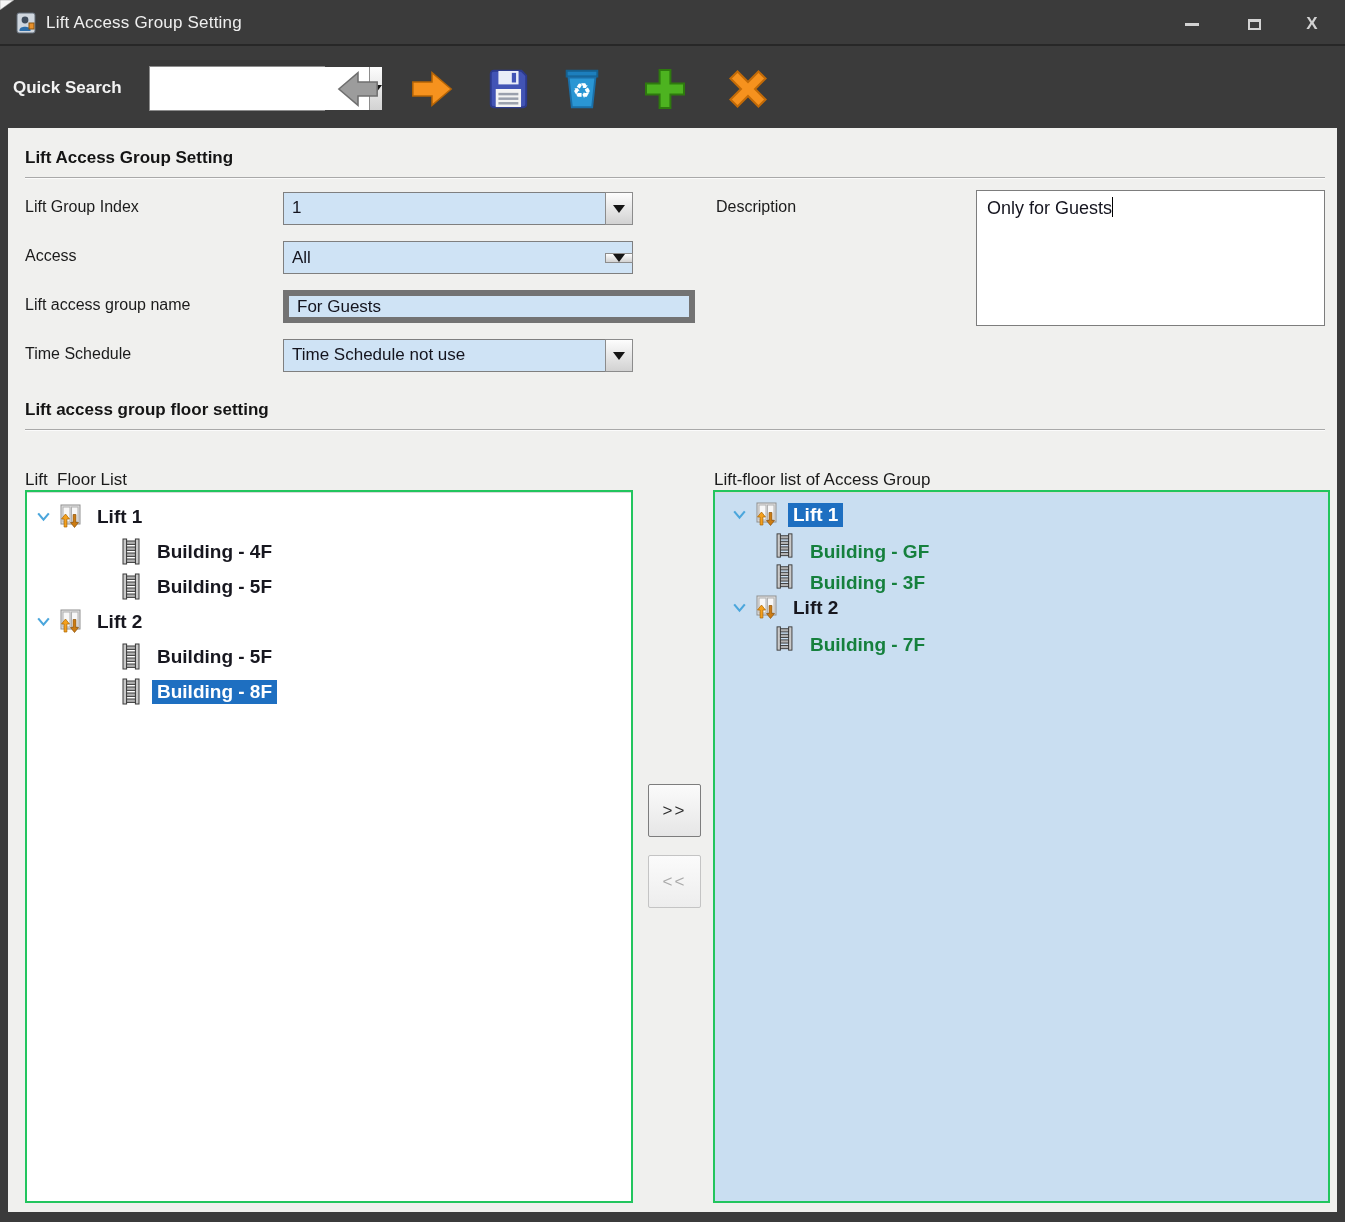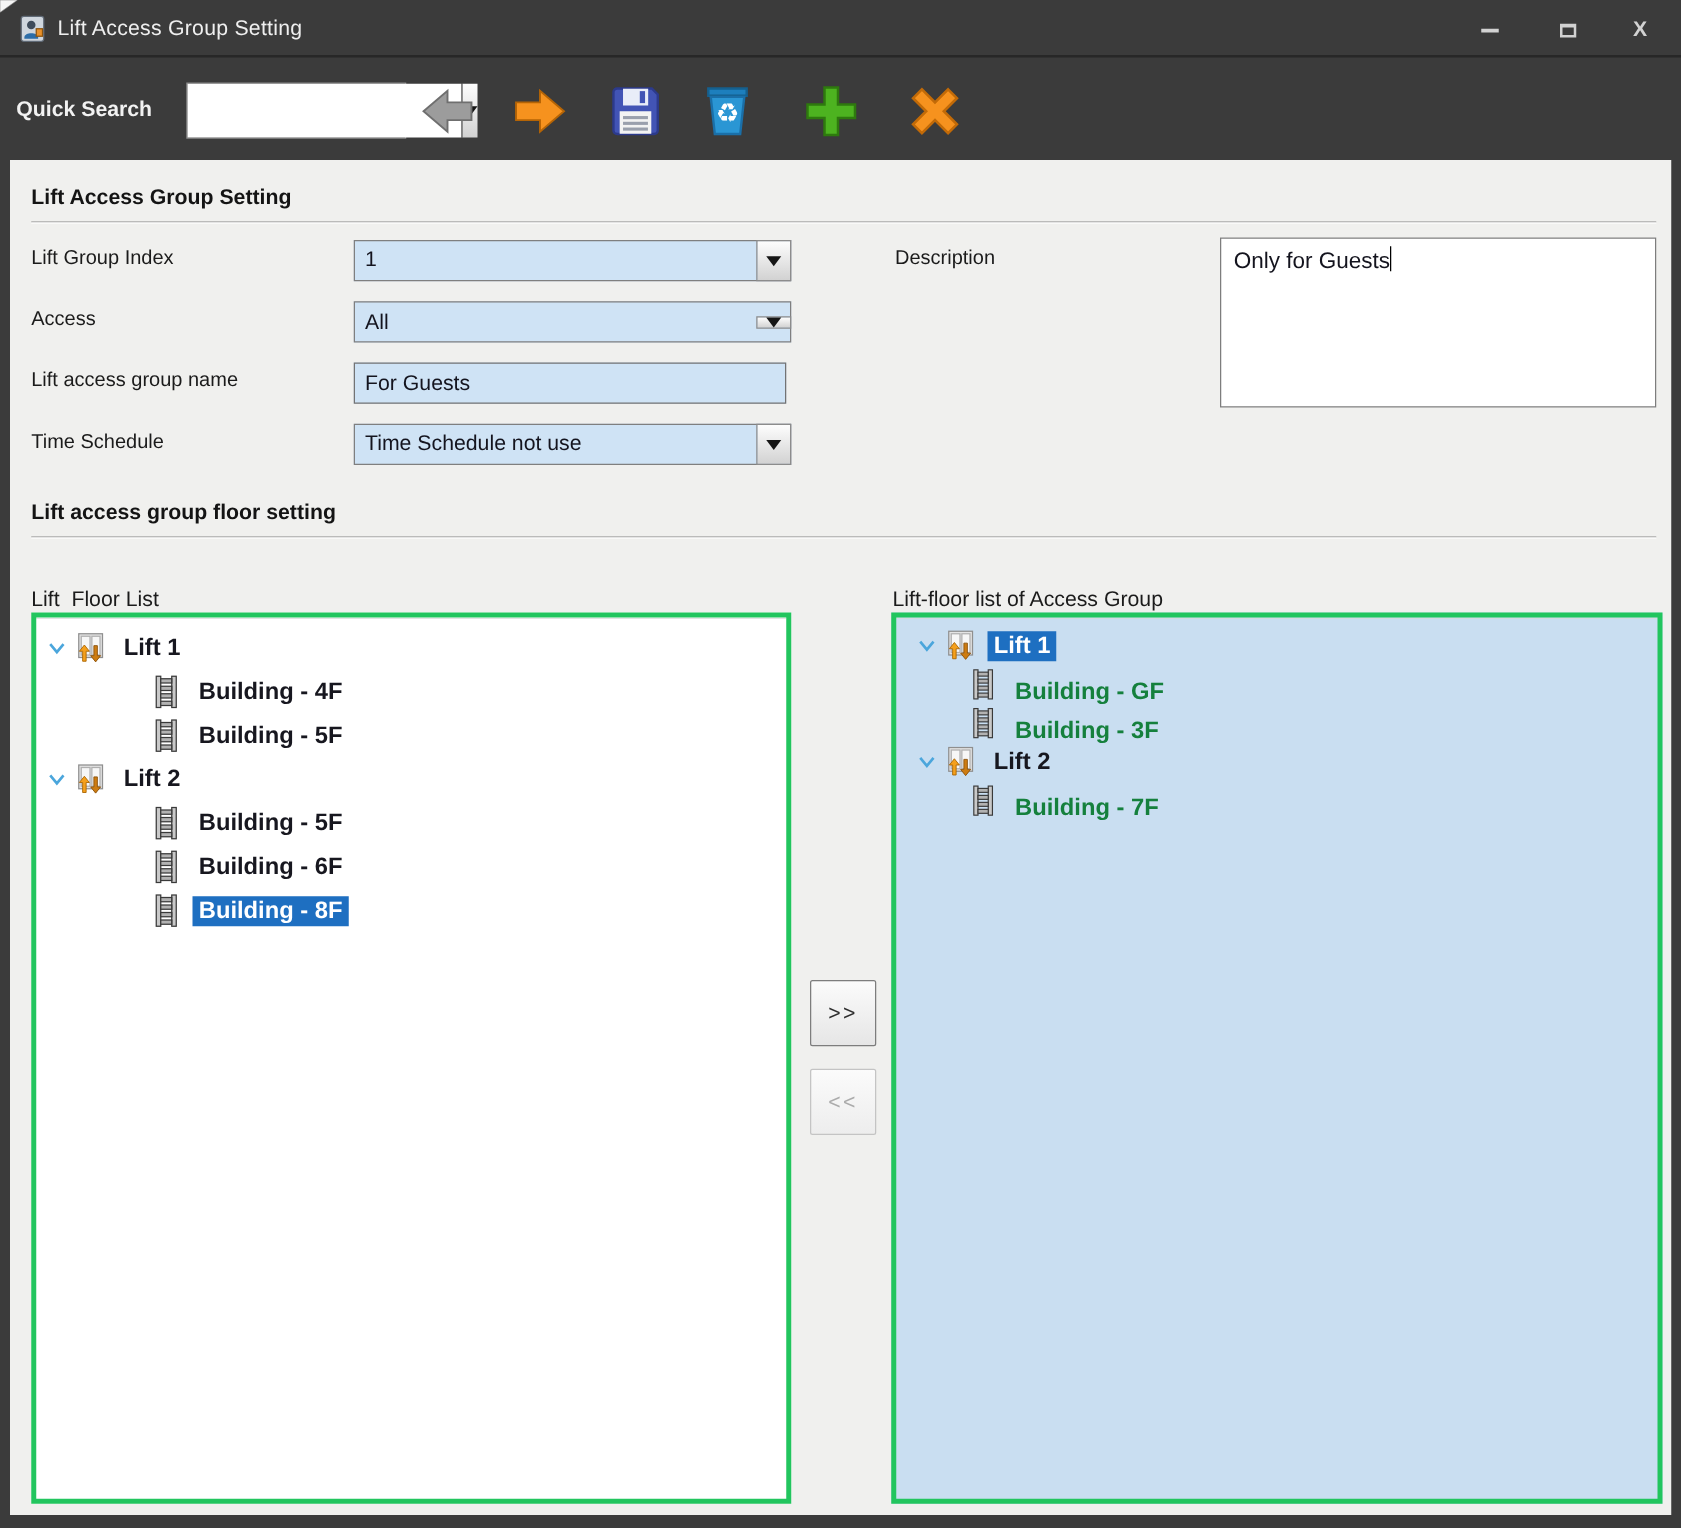--- a/index.html
+++ b/index.html
@@ -32,28 +32,28 @@
   .section-title { position:absolute; left:25px; font-size:17px; font-weight:bold; color:#141414; }
   .rule { position:absolute; left:25px; width:1300px; height:2px; border-top:1px solid #a9a9a9; border-bottom:1px solid #fbfbfb; }
 
   .flabel { position:absolute; font-size:16px; color:#1b1b1b; }
 
   .combo { position:absolute; left:283px; width:350px; height:33px; border:1px solid #7f7f7f; background:#cfe3f5; display:flex; cursor:default; }
   .combo .val { flex:1; font-size:17px; color:#14141e; padding:5px 8px; overflow:hidden; white-space:nowrap; }
   .combo .dd { width:28px; border-left:1px solid #8c8c8c; background:linear-gradient(#fdfdfd,#d2d2d2); display:flex; align-items:center; justify-content:center; margin:-1px -1px -1px 0; border-top:1px solid #8c8c8c; border-right:1px solid #8c8c8c; border-bottom:1px solid #8c8c8c; }
   .combo .dd .dd-arrow { border-left-width:6px; border-right-width:6px; border-top-width:8px; }
 
-  .txt-input { position:absolute; left:283px; width:346px; height:33px; border:1px solid #737373; background:#cfe3f5; font-size:17px; color:#14141e; padding:0 8px; outline:none; font-family:"Liberation Sans",sans-serif; }
+  .txt-input { position:absolute; left:283px; width:412px; height:33px; border:6px solid #737373; background:#cfe3f5; font-size:17px; color:#14141e; padding:0 8px; outline:none; font-family:"Liberation Sans",sans-serif; }
 
   .desc-box { position:absolute; left:976px; top:190px; width:349px; height:136px; background:#ffffff; border:1px solid #7d7d7d; font-size:18px; color:#14141e; padding:6px 10px; cursor:text; }
   .caret { display:inline-block; width:1px; height:20px; background:#000; vertical-align:-3px; }
 
   
   .list-label { position:absolute; font-size:17px; color:#1b1b1b; white-space:pre;margin-top:20px; }
-  .panel { position:absolute; top:490px; height:713px; border:4px solid #22c55e; box-shadow:inset 0 1px 0 #d9d9d9; }
+  .panel { position:absolute; top:490px; height:713px; border:2px solid #22c55e; box-shadow:inset 0 1px 0 #d9d9d9; }
   .panel-left { left:25px; width:608px; background:#ffffff; }
   .panel-right { left:713px; width:617px; background:#c9def1; }
 
   .trow { display:flex; align-items:center; font-size:19px; font-weight:bold; color:#17171f; cursor:default; }
   .panel-left .trow { height:35px; }
   .panel-right .trow { height:31px; }
   .trow .chev { display:flex; align-items:center; justify-content:center; width:22px; margin-right:3px; cursor:pointer; }
   .trow .ticon { display:flex; align-items:center; margin-right:9px; }
   .tlabel { padding:1px 5px; white-space:nowrap; }
   .tlabel.sel { background:#1e6fc1; color:#ffffff; }
@@ -263,33 +263,20 @@
       <span class="ticon">
           <svg width="24" height="29" viewBox="0 0 24 29">
         <rect x="4" y="2" width="3.6" height="25" fill="#c9c9c9" stroke="#3a3a3a"></rect>
             <rect x="16.4" y="2" width="3.6" height="25" fill="#c9c9c9" stroke="#3a3a3a"></rect>
         <rect x="7.6" y="4" width="8.8" height="3.4" fill="#b2b2b2" stroke="#3a3a3a"></rect>
             <rect x="7.6" y="10" width="8.8" height="3.4" fill="#b2b2b2" stroke="#3a3a3a"></rect>
         <rect x="7.6" y="16" width="8.8" height="3.4" fill="#b2b2b2" stroke="#3a3a3a"></rect>
             <rect x="7.6" y="22" width="8.8" height="3.4" fill="#b2b2b2" stroke="#3a3a3a"></rect>
       </svg>
         </span>
-      <span class="tlabel child">Building - 6F</span>
-    </div>
-    <div class="trow indent-lc">
-      <span class="ticon">
-          <svg width="24" height="29" viewBox="0 0 24 29">
-        <rect x="4" y="2" width="3.6" height="25" fill="#c9c9c9" stroke="#3a3a3a"></rect>
-            <rect x="16.4" y="2" width="3.6" height="25" fill="#c9c9c9" stroke="#3a3a3a"></rect>
-        <rect x="7.6" y="4" width="8.8" height="3.4" fill="#b2b2b2" stroke="#3a3a3a"></rect>
-            <rect x="7.6" y="10" width="8.8" height="3.4" fill="#b2b2b2" stroke="#3a3a3a"></rect>
-        <rect x="7.6" y="16" width="8.8" height="3.4" fill="#b2b2b2" stroke="#3a3a3a"></rect>
-            <rect x="7.6" y="22" width="8.8" height="3.4" fill="#b2b2b2" stroke="#3a3a3a"></rect>
-      </svg>
-        </span>
       <span class="tlabel sel">Building - 8F</span>
     </div>
   </div>
 
   <div class="panel panel-right pad-top">
     <div class="trow indent-r">
       <span class="chev">
           <svg width="17" height="17" viewBox="0 0 16 16">
             <polyline points="3,5 8,11 13,5" fill="none" stroke="#4ba6dc" stroke-width="2"></polyline>
           </svg>

